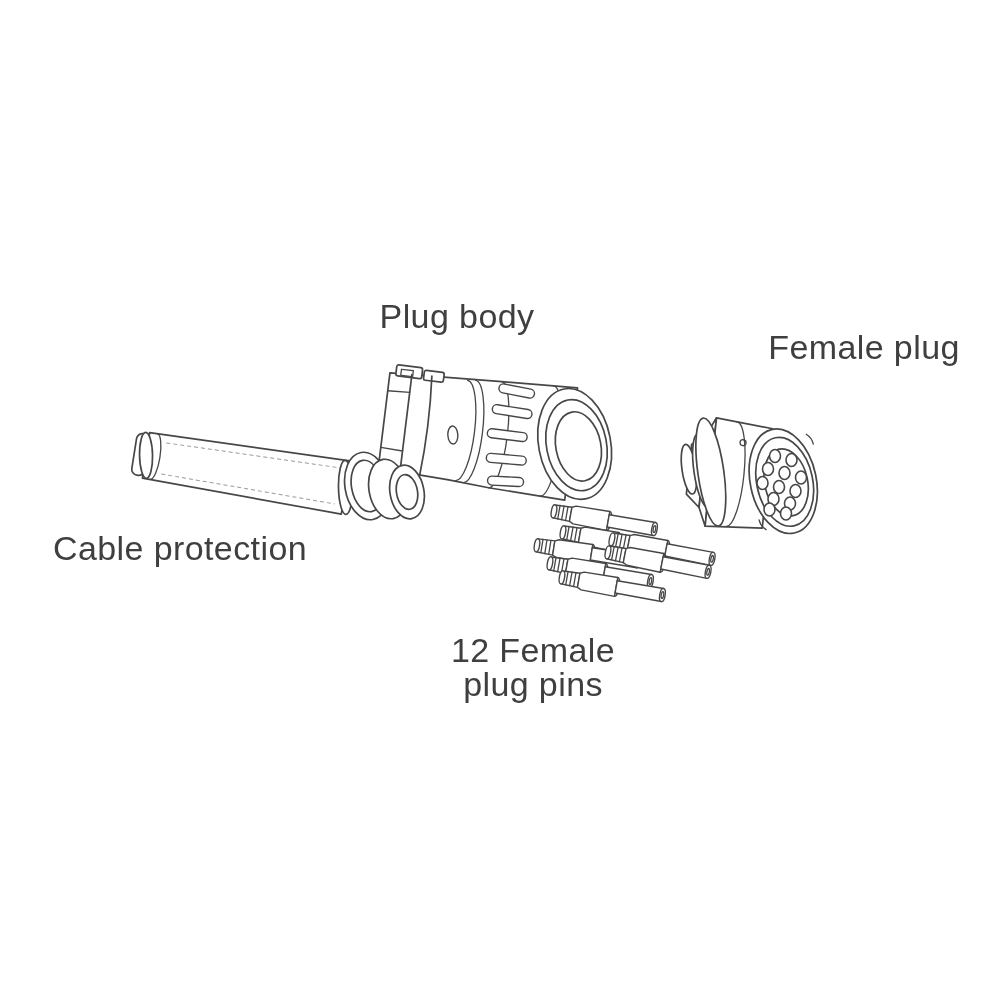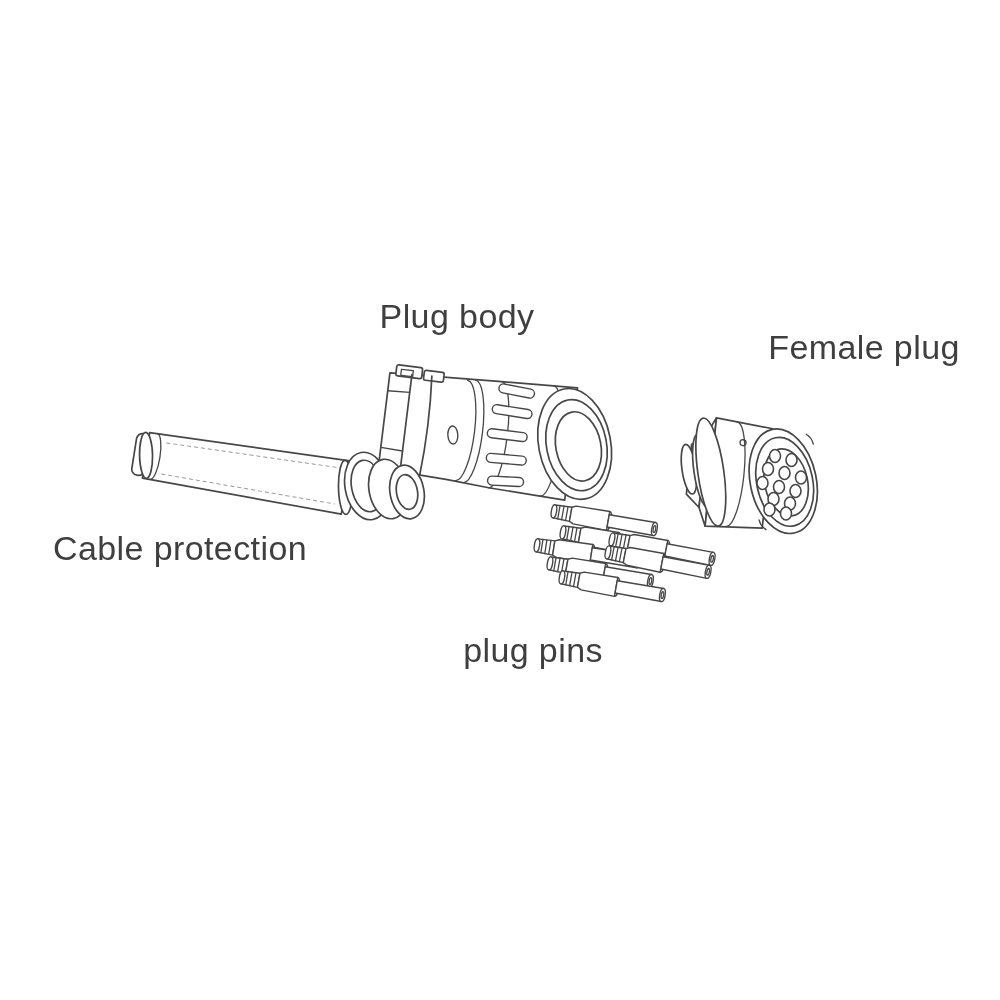--- a/index.html
+++ b/index.html
@@ -156,16 +156,17 @@
     </g>
   </svg>
 
   <div class="lbl" style="left:352px;top:299px;width:210px;">Plug body</div>
 
   <div class="lbl" style="left:15px;top:531px;width:330px;">Cable protection</div>
 
   <div class="lbl" style="left:746px;top:330px;width:236px;">Female plug</div>
 
   <div class="lbl" style="left:417px;top:633px;width:232px;">
+    <span class="line">12 Female</span>
     <span class="line">plug pins</span>
   </div>
 
 </div>
 
 </body></html>

